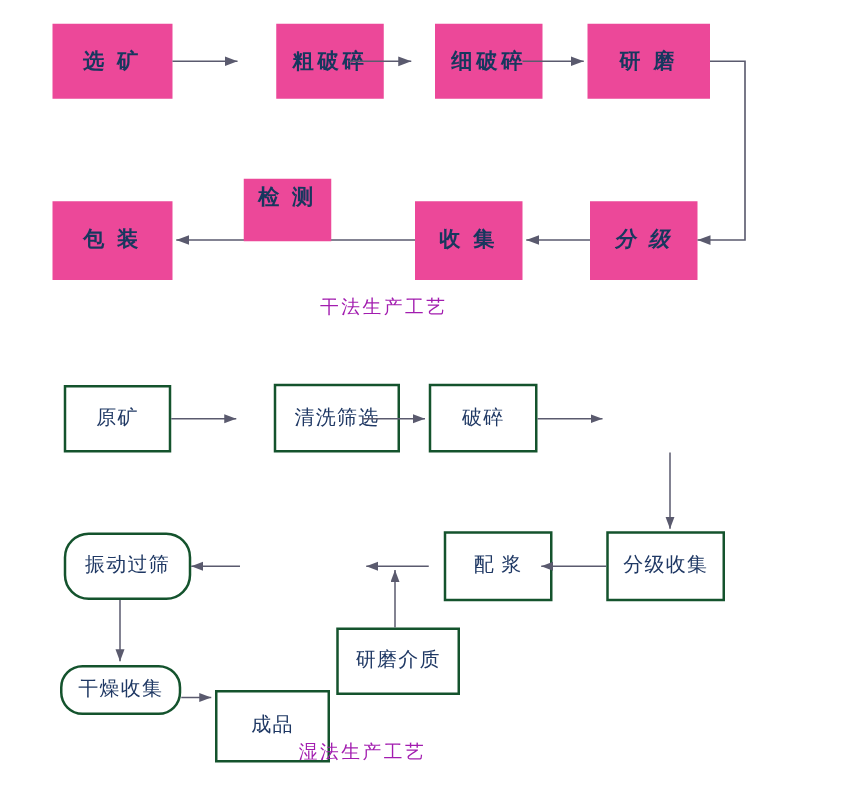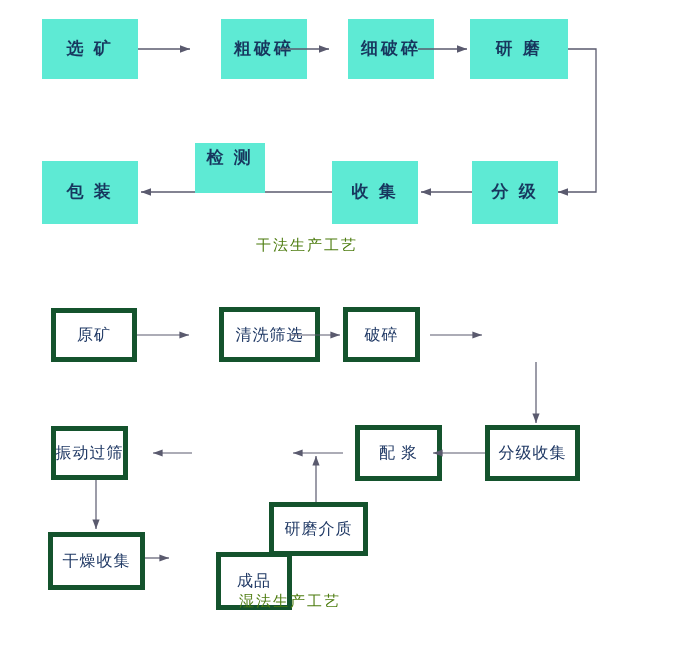--- a/index.html
+++ b/index.html
@@ -23,38 +23,38 @@
     display: flex;
     align-items: center;
     justify-content: center;
     text-align: center;
     line-height: 1.1;
     color: #1f3864;
     white-space: nowrap;
   }
   
   .node.filled {
-    background: #5eead4;
+    background: #ec4899;
     border: none;
     font-size: 17px;
     letter-spacing: 3px;
     font-weight: 600;
     color: #17375e;
   }
   
   .node.outline {
     background: #ffffff;
-    border: 5px solid #14532d;
+    border: 2px solid #14532d;
     font-size: 16px;
     letter-spacing: 1px;
     color: #1f3864;
   }
   .caption {
     position: absolute;
-    color: #4d7c0f;
+    color: #a21caf;
     font-size: 15px;
     letter-spacing: 2px;
     white-space: nowrap;
     font-family: "Liberation Serif", "DejaVu Serif", serif;
   }
   svg.edges {
     position: absolute;
     left: 0;
     top: 0;
     width: 674px;
@@ -118,21 +118,21 @@
   </div>
 
   <div class="node filled layer-under" style="left:348px; top:19px; width:86px; height:60px;">
     <span>细破碎</span>
   </div>
 
   <div class="node filled layer-under" style="left:470px; top:19px; width:98px; height:60px;">
     <span>研 磨</span>
   </div>
 
-  <div class="node filled layer-under" style="left:472px; top:161px; width:86px; height:63px;">
+  <div class="node filled layer-under" style="left:472px; top:161px; width:86px; height:63px;font-style:italic;">
     <span>分 级</span>
   </div>
 
   <div class="node filled layer-under" style="left:332px; top:161px; width:86px; height:63px;">
     <span>收 集</span>
   </div>
 
   <div class="node filled layer-over" style="left:195px; top:143px; width:70px; height:50px; align-items:flex-start; padding-top:6px;">
     <span>检 测</span>
   </div>
@@ -144,43 +144,43 @@
   <div class="caption" style="left:256px; top:236px;">干法生产工艺</div>
 
   <div class="node outline" style="left:51px; top:308px; width:86px; height:54px;">
     <span>原矿</span>
   </div>
 
   <div class="node outline" style="left:189px; top:307px; width:101px; height:55px;margin-left:30px;">
     <span>清洗筛选</span>
   </div>
 
-  <div class="node outline" style="left:343px; top:307px; width:77px; height:55px;">
+  <div class="node outline" style="left:343px; top:307px; width:87px; height:55px;">
     <span>破碎</span>
   </div>
 
 
   <div class="node outline" style="left:485px; top:425px; width:95px; height:56px;">
     <span>分级收集</span>
   </div>
 
   <div class="node outline" style="left:343px; top:425px; width:87px; height:56px;margin-left:12px;">
     <span>配 浆</span>
   </div>
 
 
-  <div class="node outline" style="left:51px; top:426px; width:77px; height:54px;">
+  <div class="node outline" style="left:51px; top:426px; width:102px; height:54px;border-radius:20px;">
     <span>振动过筛</span>
   </div>
 
-  <div class="node outline" style="left:48px; top:532px; width:97px; height:58px;">
+  <div class="node outline" style="left:48px; top:532px; width:97px; height:40px;border-radius:18px;">
     <span>干燥收集</span>
   </div>
 
-  <div class="node outline" style="left:172px; top:552px; width:76px; height:58px;margin-left:44px;">
+  <div class="node outline" style="left:172px; top:552px; width:92px; height:58px;">
     <span>成品</span>
   </div>
 
   <div class="node outline" style="left:269px; top:502px; width:99px; height:54px;">
     <span>研磨介质</span>
   </div>
 
   <div class="caption" style="left:239px; top:592px;">湿法生产工艺</div>
 
 </div>

